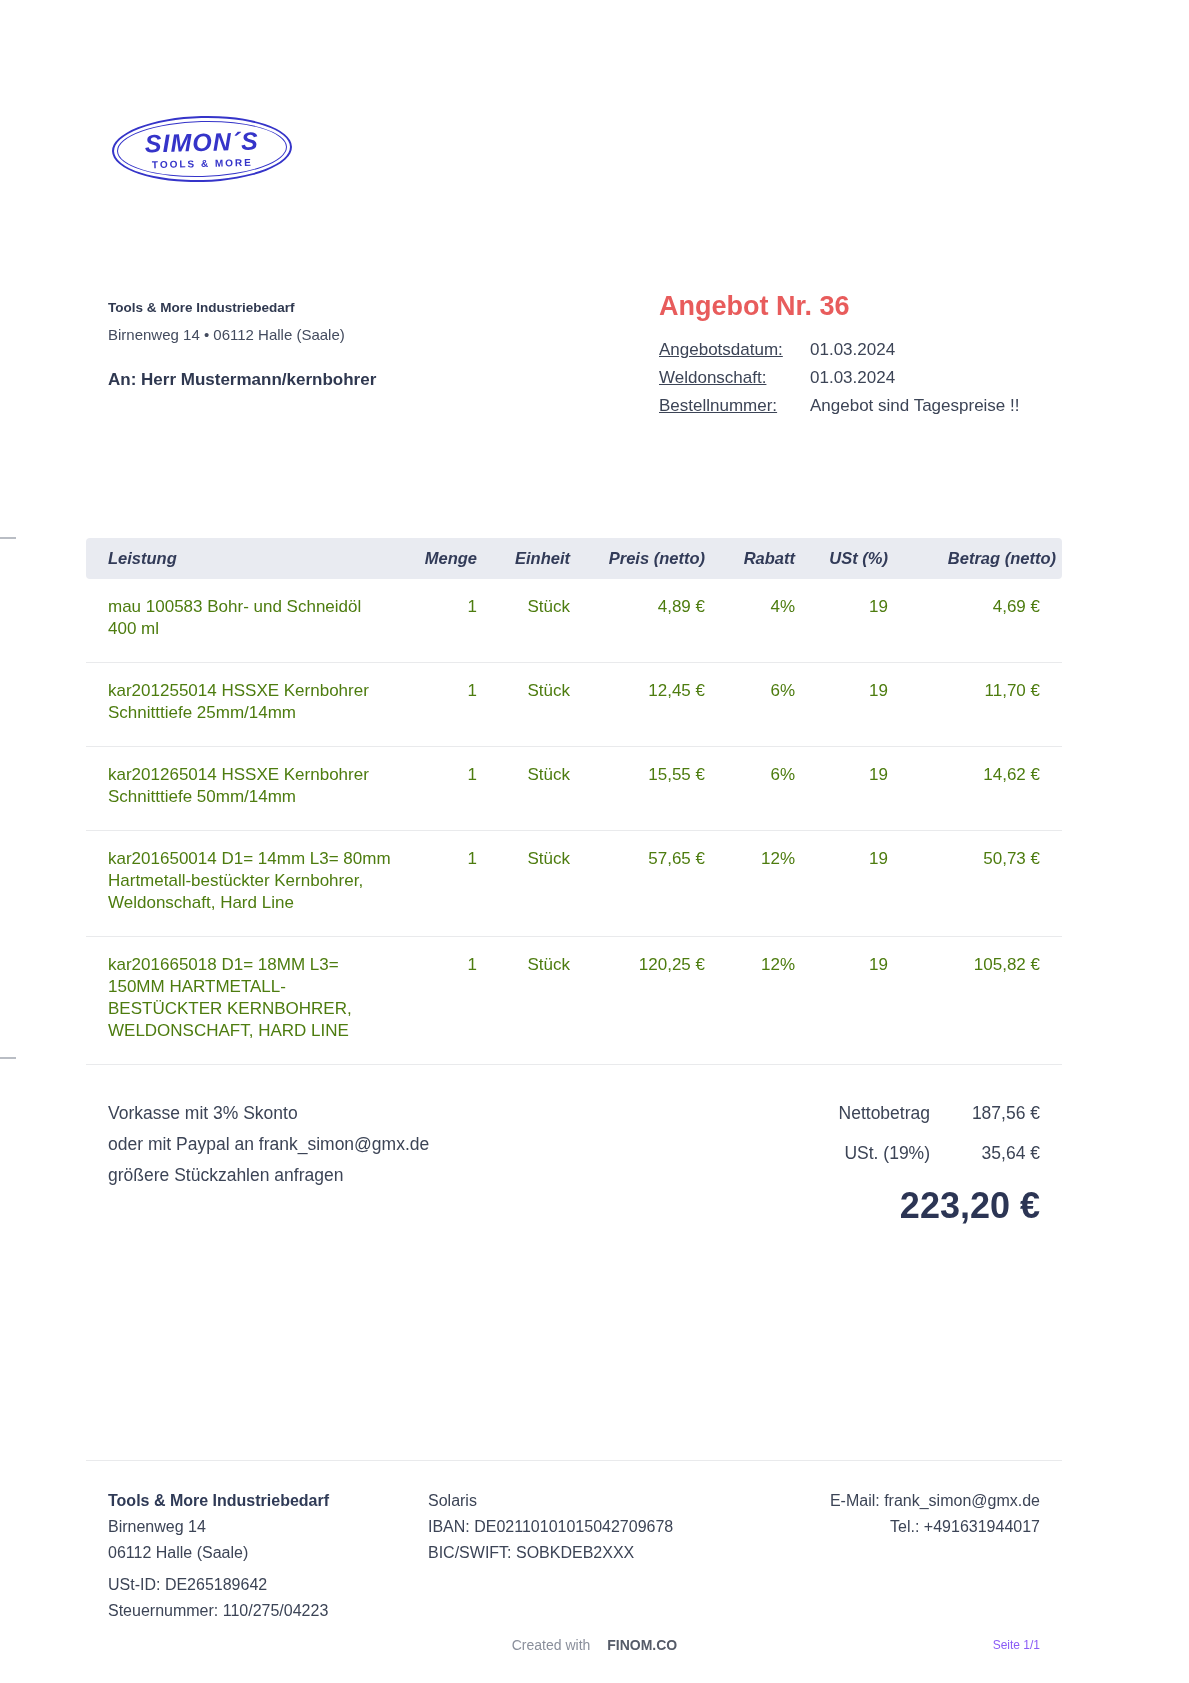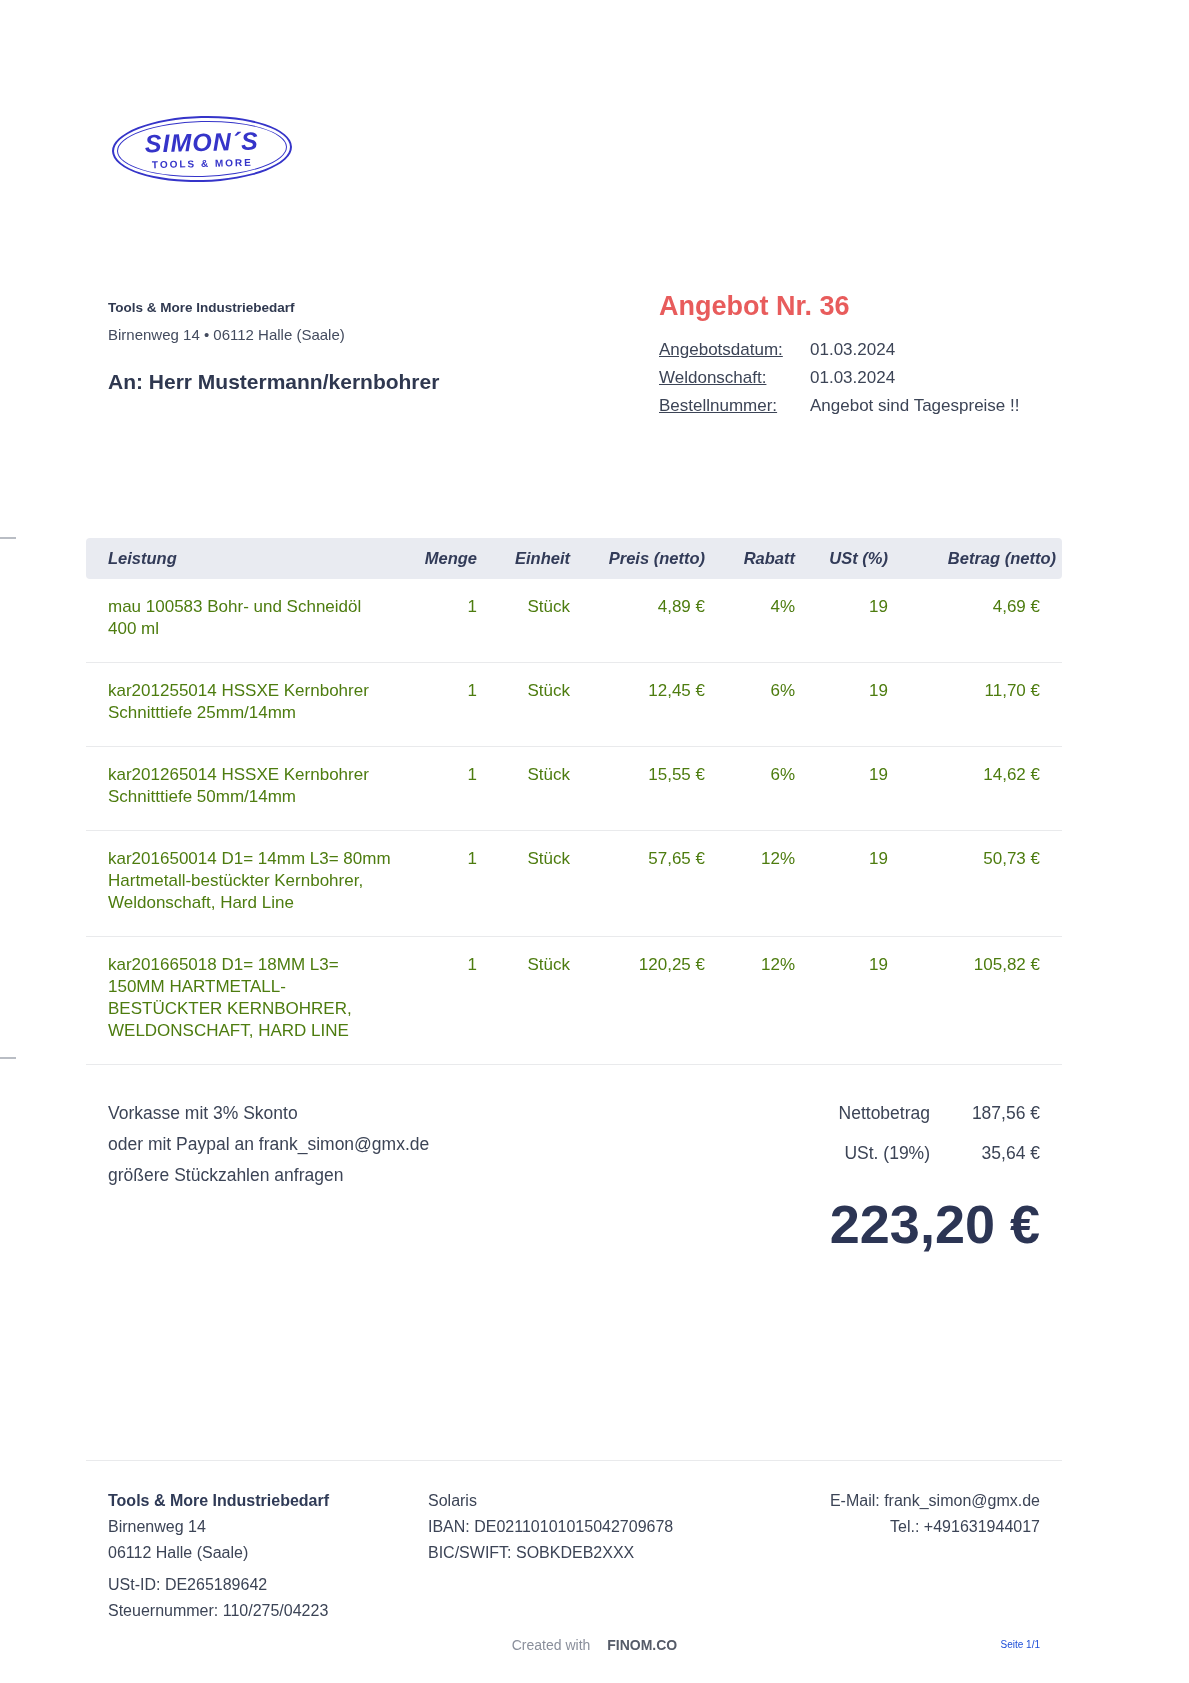--- a/index.html
+++ b/index.html
@@ -40,21 +40,21 @@
   }
 
   
   .header-row {
     position: absolute; left: 86px; top: 292px; width: 976px;
     display: flex; justify-content: space-between; align-items: flex-start;
   }
   .sender-block { width: 470px; padding-left: 22px; }
   .sender-company { font-size: 13.5px; font-weight: bold; color: #303950; padding-top: 8px; }
   .sender-address { font-size: 15px; margin-top: 11px; color: #434b5e; }
-  .recipient { font-size: 21px; font-weight: bold; color: #2f3850; margin-top: 27px; }
+  .recipient { font-size: 17px; font-weight: bold; color: #2f3850; margin-top: 27px; }
   .offer-block { width: 403px; }
   .offer-title { font-size: 27px; font-weight: bold; color: #e85c5c; line-height: 1.05; }
   .offer-fields { margin-top: 16px; }
   .offer-field { display: flex; font-size: 17px; line-height: 28px; color: #3c4456; }
   .offer-field .lbl { width: 151px; flex: none; text-decoration: underline; }
   .offer-field .val { flex: 1; }
 
   
   table.items {
     position: absolute; left: 86px; top: 538px; width: 976px;
@@ -84,43 +84,43 @@
     display: flex; justify-content: space-between; align-items: flex-start;
   }
   .payment-terms { padding-left: 22px; font-size: 17.5px; line-height: 31px; color: #3c4456; }
   .totals { width: 360px; padding-right: 22px; }
   .tot-row {
     display: flex; justify-content: flex-end; gap: 18px;
     font-size: 17.5px; line-height: 31px; margin-bottom: 9px; color: #3c4456;
   }
   .tot-row .tval { min-width: 92px; text-align: right; }
   .grand-total {
-    margin-top: 32px; text-align: right;
-    font-size: 54px; font-weight: bold; color: #2c3554; line-height: 46px;
+    margin-top: 14px; text-align: right;
+    font-size: 36px; font-weight: bold; color: #2c3554; line-height: 46px;
   }
 
   
   .footer {
     position: absolute; left: 86px; top: 1460px; width: 976px;
     border-top: 1px solid #e9eaec; padding-top: 27px;
     display: flex; font-size: 16px; line-height: 26px; color: #3c4456;
   }
   .f-col-company { width: 342px; padding-left: 22px; }
   .f-company-name { font-weight: bold; color: #2f3a56; }
   .f-tax-block { margin-top: 6px; }
   .f-col-bank { width: 300px; }
   .f-col-contact { flex: 1; text-align: right; padding-right: 22px; }
 
   .bottom-line {
     position: absolute; left: 0; top: 1635px; width: 1189px;
     font-size: 14px; color: #8a8f9b; text-align: center; line-height: 20px;
   }
   .bottom-line .brand { font-weight: bold; color: #555b68; padding-left: 13px; }
   .page-number {
-    position: absolute; right: 149px; top: 0; font-size: 10px; color: #1d4ed8;
+    position: absolute; right: 149px; top: 0; font-size: 12px; color: #8b5cf6;
   }
 </style>
 </head>
 <body>
 
 <div class="page">
 
   <div class="fold-mark fm1"></div>
   <div class="fold-mark fm2"></div>
 

